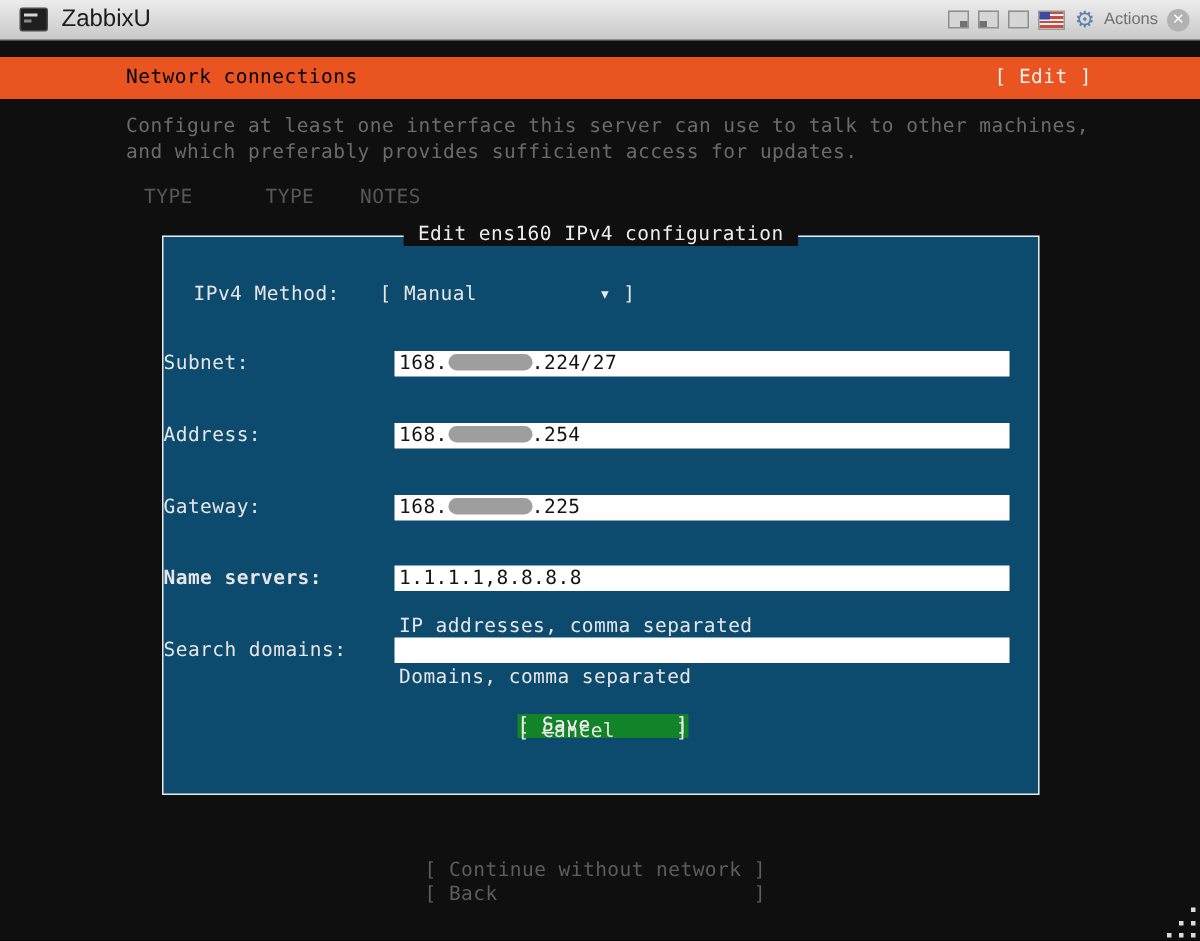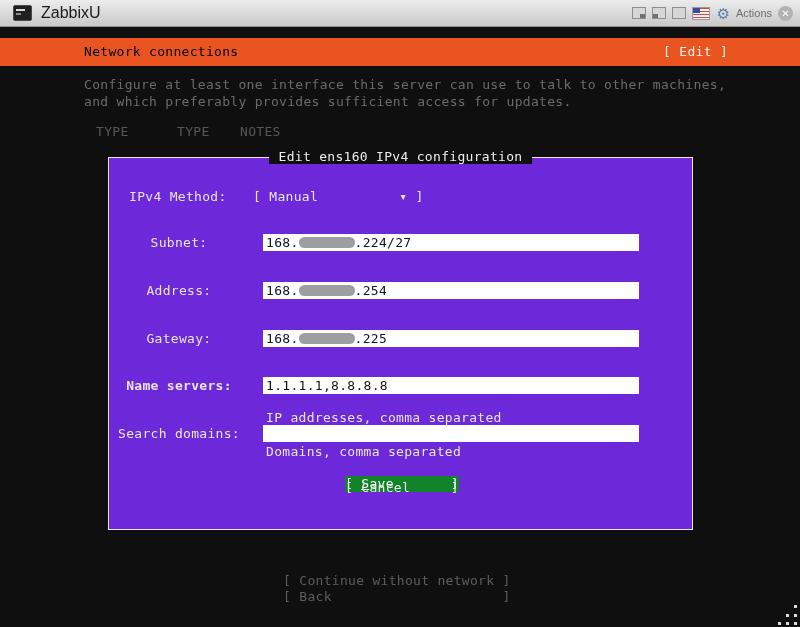--- a/index.html
+++ b/index.html
@@ -35,26 +35,26 @@
   .obar{position:absolute;left:0;top:38px;width:800px;height:28px;background:#e95420;}
   .obar .htitle{position:absolute;left:84px;top:0;line-height:28px;color:#000000;}
   .obar .help{position:absolute;left:663px;top:0;line-height:28px;color:#f4f0ee;cursor:pointer;}
 
   .dim{color:#6b6b6b;}
   .introline{position:absolute;left:84px;}
   .colhdr{position:absolute;color:#575757;}
 
   
   .dialog{position:absolute;left:108px;top:157px;width:583px;height:371px;
-          border:1px solid #e9e9e9;background:#6d28d9;}
+          border:1px solid #e9e9e9;background:#0c4a6e;}
   .dtitle{position:absolute;top:-9px;left:50%;transform:translateX(-50%);
           background:#0f0f0f;padding:0 10px;color:#ededed;white-space:pre;}
-  .flabel{position:absolute;left:0;width:140px;text-align:center;color:#e6e6e6;white-space:pre;}
+  .flabel{position:absolute;left:0;width:140px;text-align:left;color:#e6e6e6;white-space:pre;}
   .dd{position:absolute;left:144px;color:#e6e6e6;cursor:pointer;}
-  .tinput{position:absolute;left:154px;width:376px;height:17px;background:#ffffff;color:#141414;
+  .tinput{position:absolute;left:154px;width:410px;height:17px;background:#ffffff;color:#141414;
           padding:1px 0 0 3px;box-sizing:border-box;white-space:pre;overflow:hidden;cursor:text;}
   .redact{display:inline-block;width:56px;height:11px;background:#9e9e9e;border-radius:6px;
           vertical-align:-1px;}
   .fhelp{position:absolute;left:157px;color:#e6e6e6;white-space:pre;}
   .btn-save{position:absolute;left:236px;top:318px;height:16px;background:#128328;color:#ffffff;
             white-space:pre;cursor:pointer;}
   .btn-save .accel{text-decoration:underline;}
   .btn-cancel{position:absolute;left:236px;top:322px;color:#e6e6e6;white-space:pre;cursor:pointer;}
 
   

